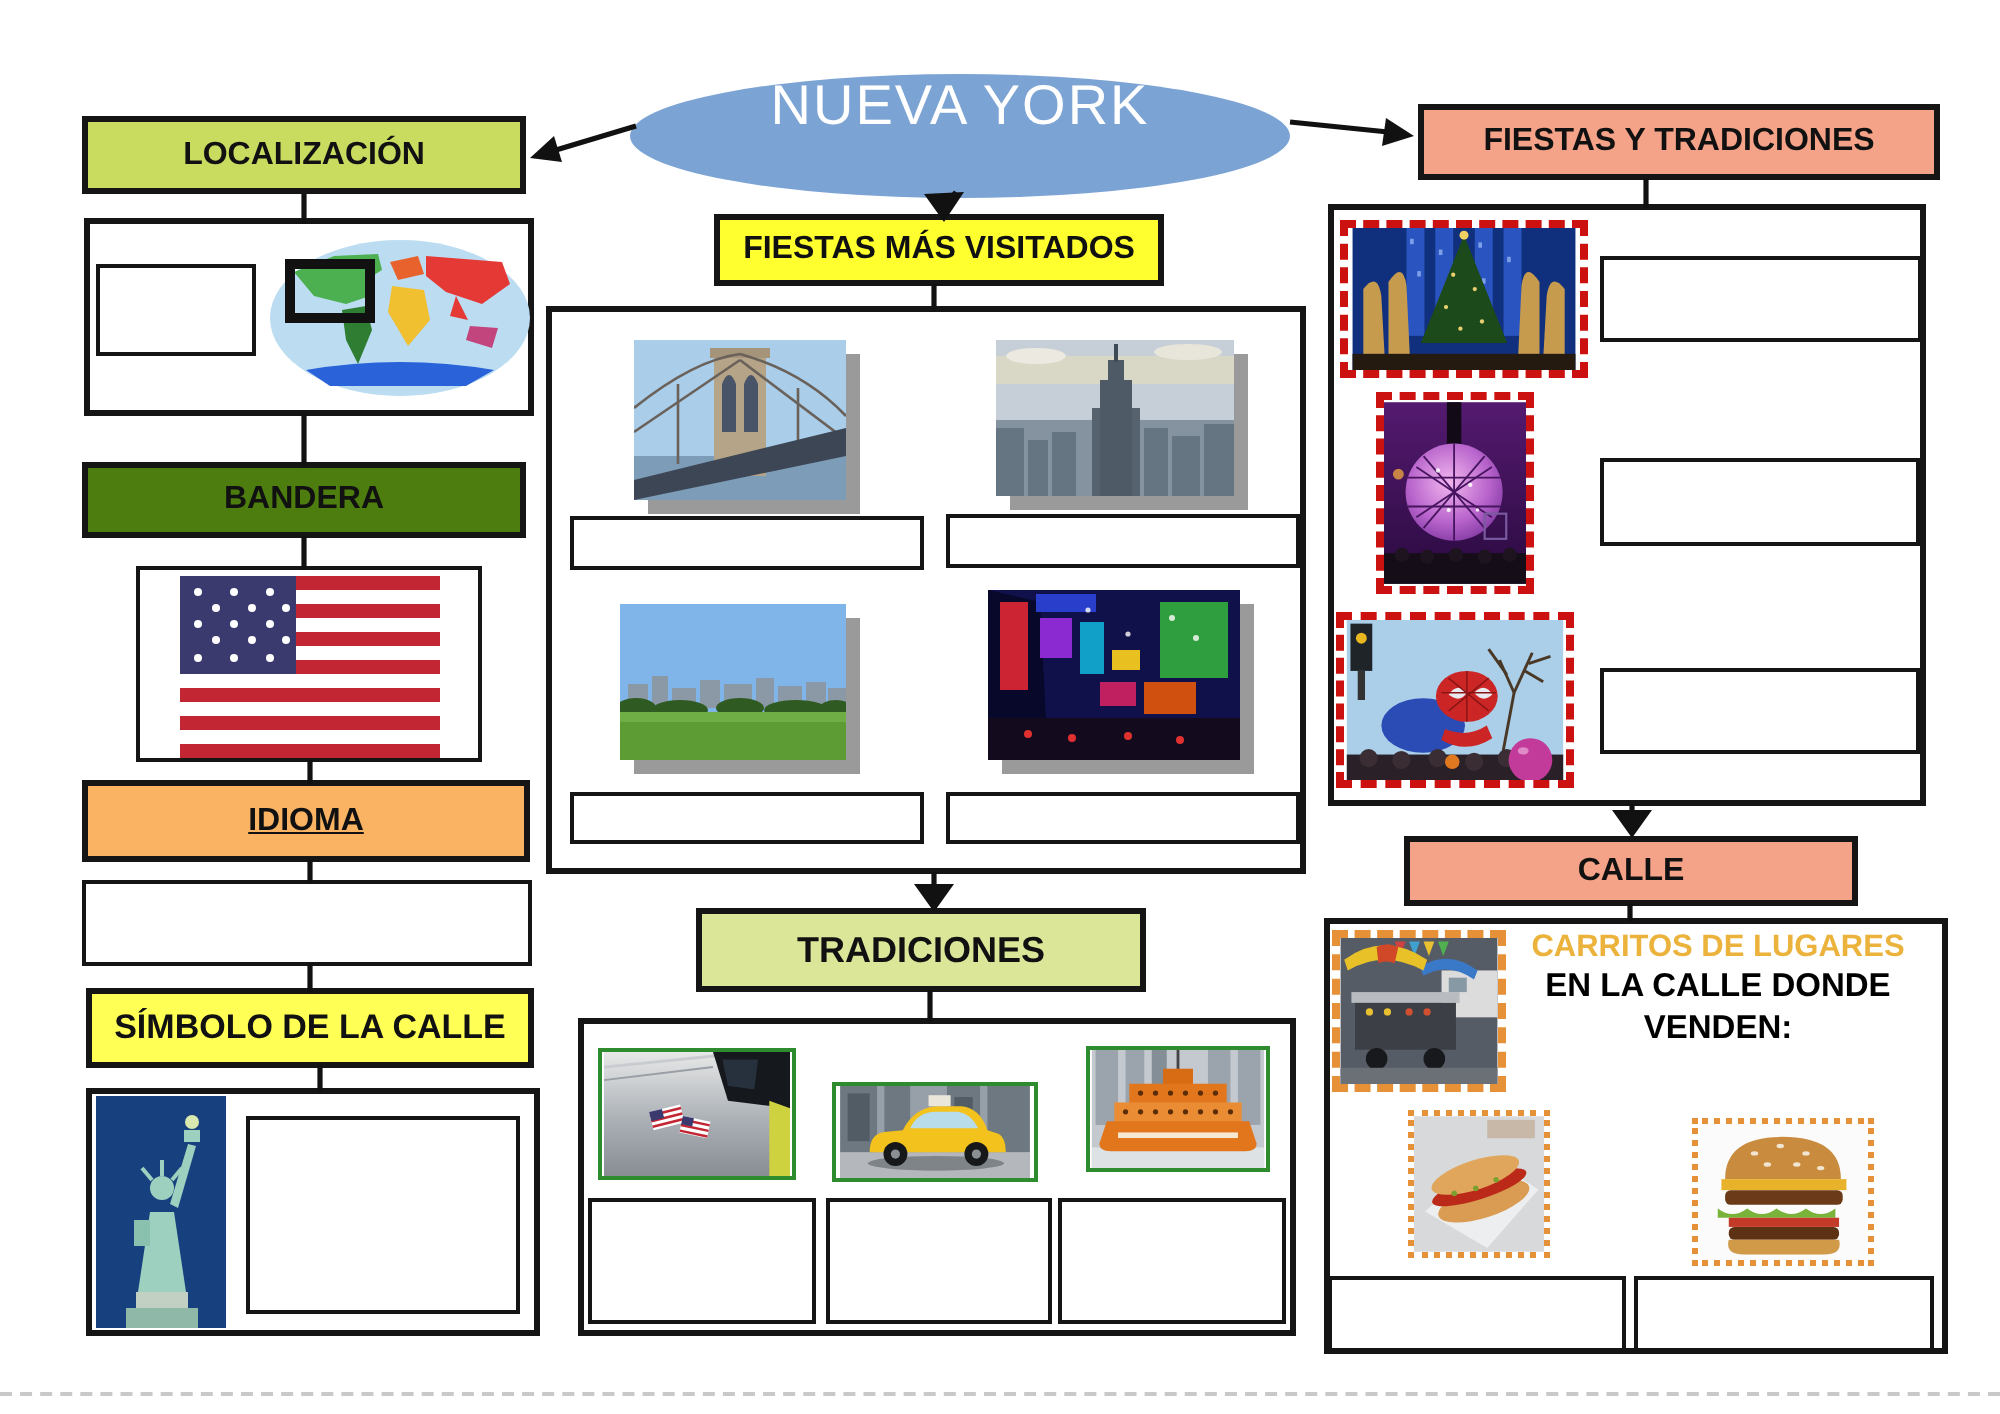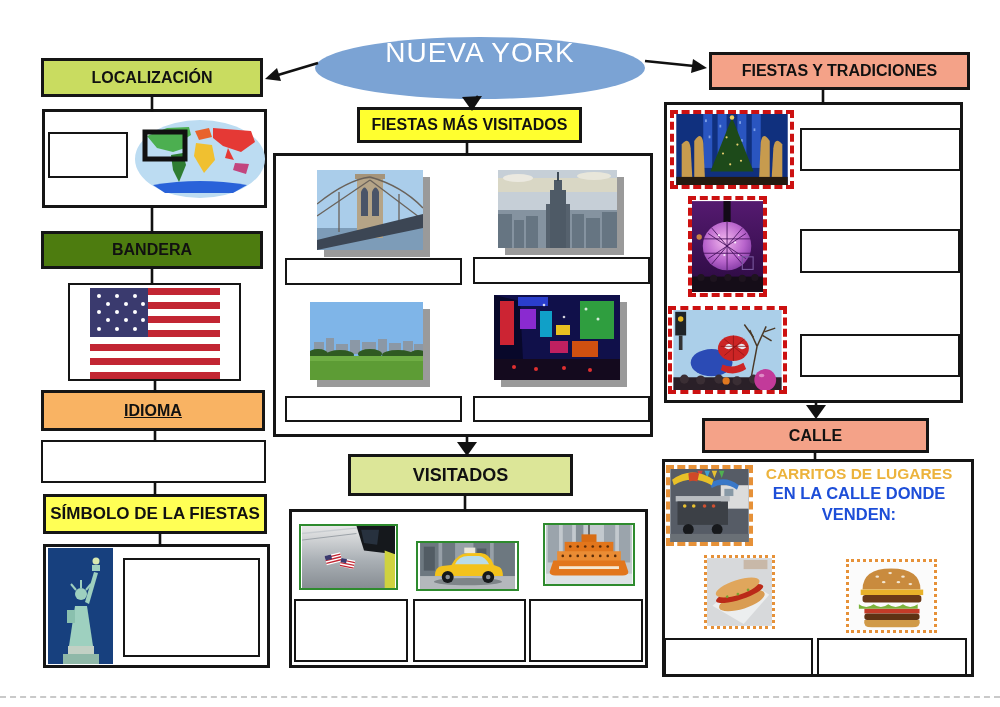--- a/index.html
+++ b/index.html
@@ -11,21 +11,21 @@
   .panel{border:3px solid #151515;background:#fff;z-index:1;}
   .ans{border:2.5px solid #151515;background:#fff;z-index:2;}
   .photo{overflow:hidden;z-index:2;}
   .photo svg{display:block;width:100%;height:100%;}
   .shadow{box-shadow:7px 7px 0 #9a9a9a;}
   .bubble{border-radius:50%;background:#7ba3d4;display:flex;justify-content:center;
           color:#fff;font-size:28px;letter-spacing:1px;z-index:2;}
   .connectors{position:absolute;left:0;top:0;z-index:3;pointer-events:none;}
   .note{z-index:2;text-align:center;font-weight:bold;line-height:1.25;}
   .note .hl{color:#ecb33c;font-size:15.5px;display:block;}
-  .note .bk{color:#1d4ed8;font-size:16.5px;display:block;}
+  .note .bk{color:#000000;font-size:16.5px;display:block;}
   .bottom-dash{border-top:2px dashed #c9c9c9;z-index:1;}
 </style>
 </head>
 <body>
 
 <div class="page">
 
   <svg class="connectors" width="1000" height="707" viewBox="0 0 1000 707">
     <g stroke="#111" stroke-width="2.6">
       <line x1="152" y1="97" x2="152" y2="112"></line>
@@ -67,24 +67,24 @@
   <div class="abs hdr" style="left:357px;top:107px;width:225px;height:36px;background:#ffff2f;">
     <span>FIESTAS MÁS VISITADOS</span>
   </div>
   <div class="abs hdr" style="left:41px;top:231px;width:222px;height:38px;background:#4d7c0f;">
     <span>BANDERA</span>
   </div>
   <div class="abs hdr" style="left:41px;top:390px;width:224px;height:41px;background:#f9b363;text-decoration:underline;">
     <span>IDIOMA</span>
   </div>
   <div class="abs hdr" style="left:43px;top:494px;width:224px;height:40px;background:#ffff55;font-size:17px;">
-    <span>SÍMBOLO DE LA FIESTAS</span>
+    <span>SÍMBOLO DE LA CALLE</span>
   </div>
   <div class="abs hdr" style="left:348px;top:454px;width:225px;height:42px;background:#dce698;font-size:18px;">
-    <span>VISITADOS</span>
+    <span>TRADICIONES</span>
   </div>
   <div class="abs hdr" style="left:702px;top:418px;width:227px;height:35px;background:#f4a288;">
     <span>CALLE</span>
   </div>
 
   <div class="abs panel" style="left:42px;top:109px;width:225px;height:99px;"></div>
   <div class="abs panel" style="left:68px;top:283px;width:173px;height:98px;border-width:2.5px;"></div>
   <div class="abs panel" style="left:43px;top:544px;width:227px;height:124px;"></div>
   <div class="abs panel" style="left:273px;top:153px;width:380px;height:284px;"></div>
   <div class="abs panel" style="left:289px;top:509px;width:359px;height:159px;"></div>

